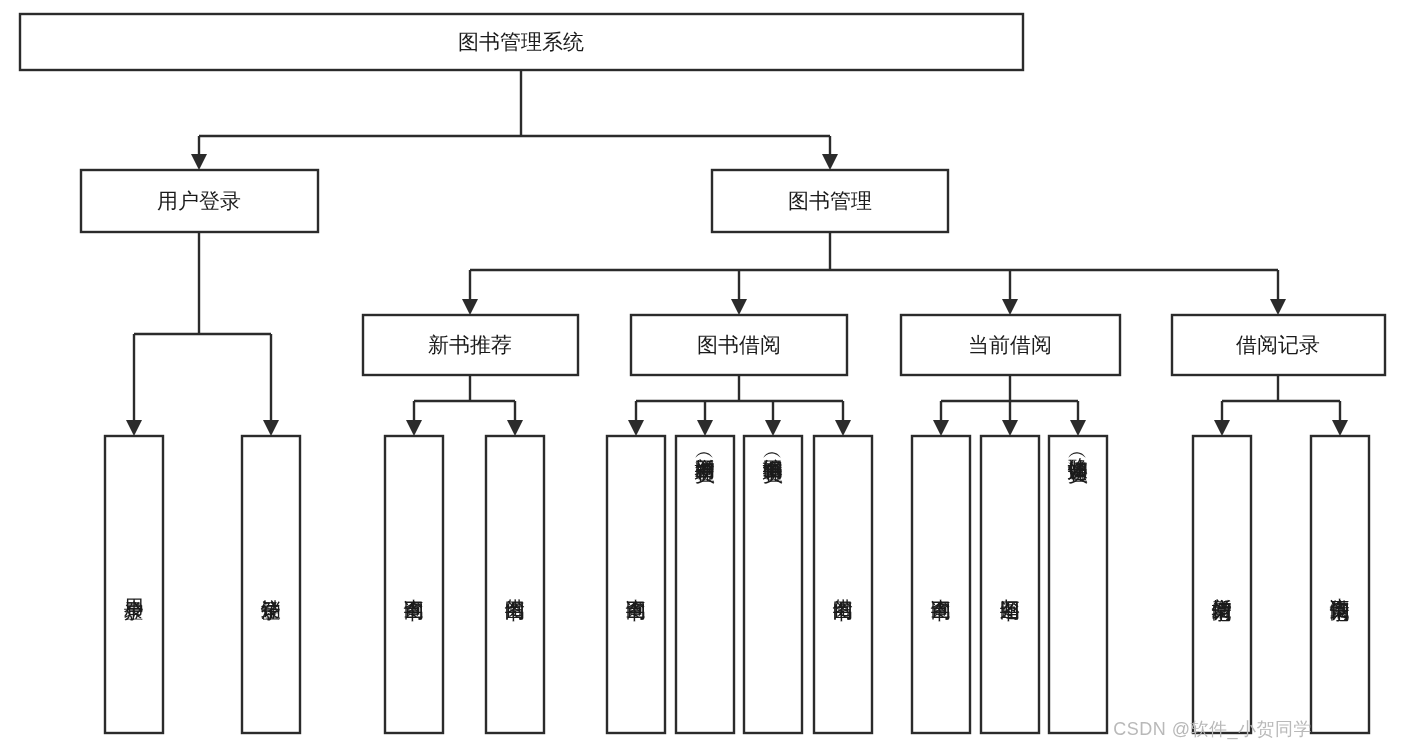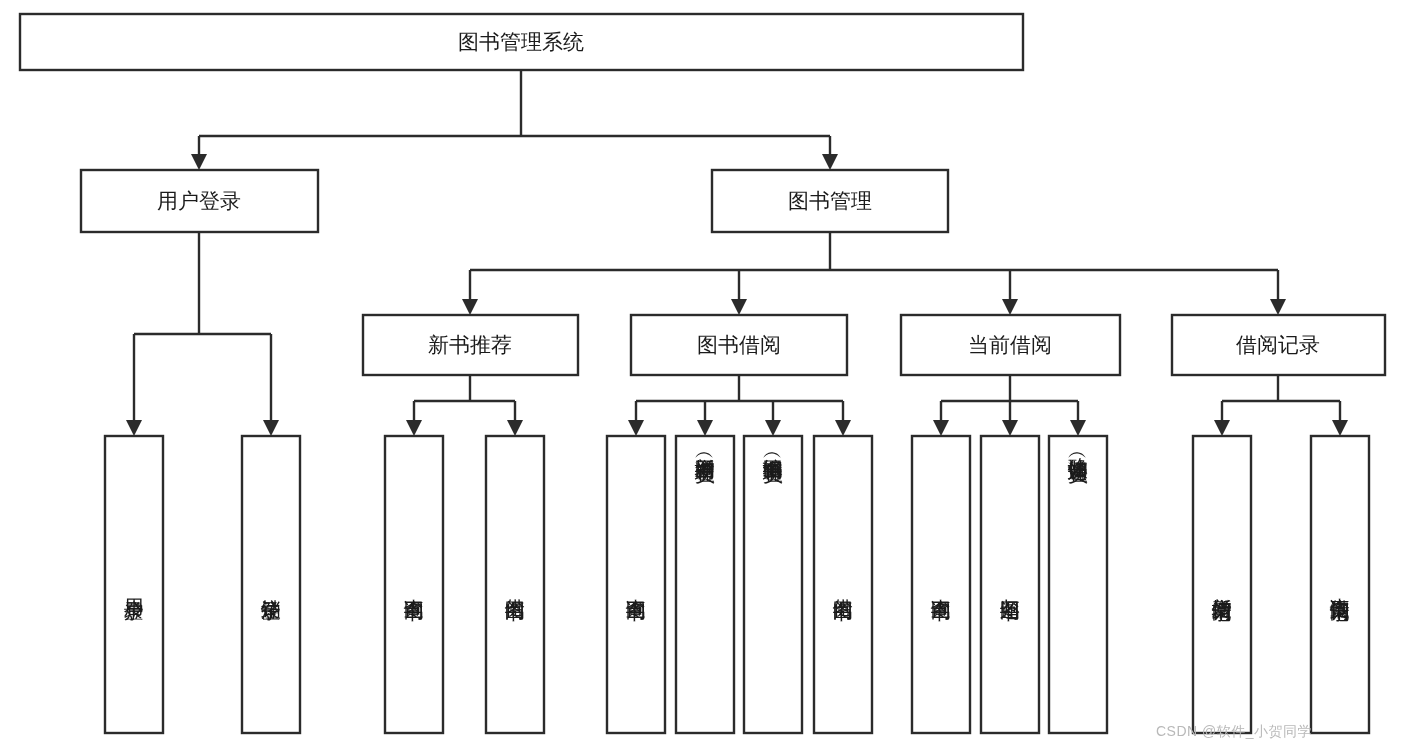--- a/index.html
+++ b/index.html
@@ -66,21 +66,21 @@
     color: #1b1b1b;
     letter-spacing: 1px;
     white-space: nowrap;
     text-align: center;
   }
   .watermark {
     position: absolute;
     right: 12px;
     bottom: 6px;
     font-family: "Liberation Sans", "DejaVu Sans", sans-serif;
-    font-size: 14px;
+    font-size: 18px;
     color: #b9b9b9;
     white-space: nowrap;
     letter-spacing: 0.5px;
   }
 </style>
 </head>
 <body>
 
 <div id="diagram-root">
 

